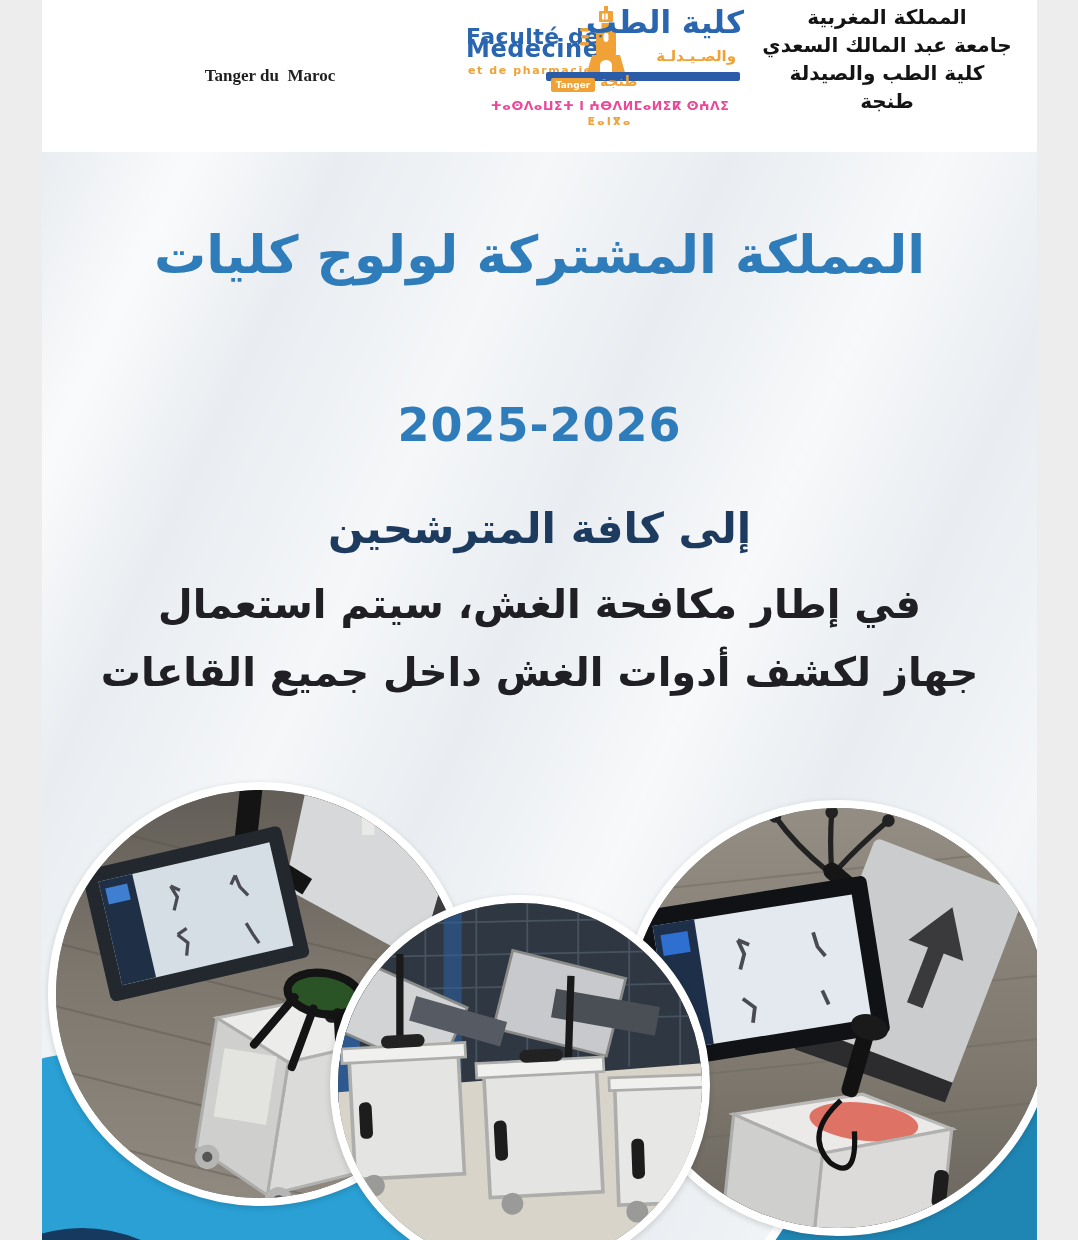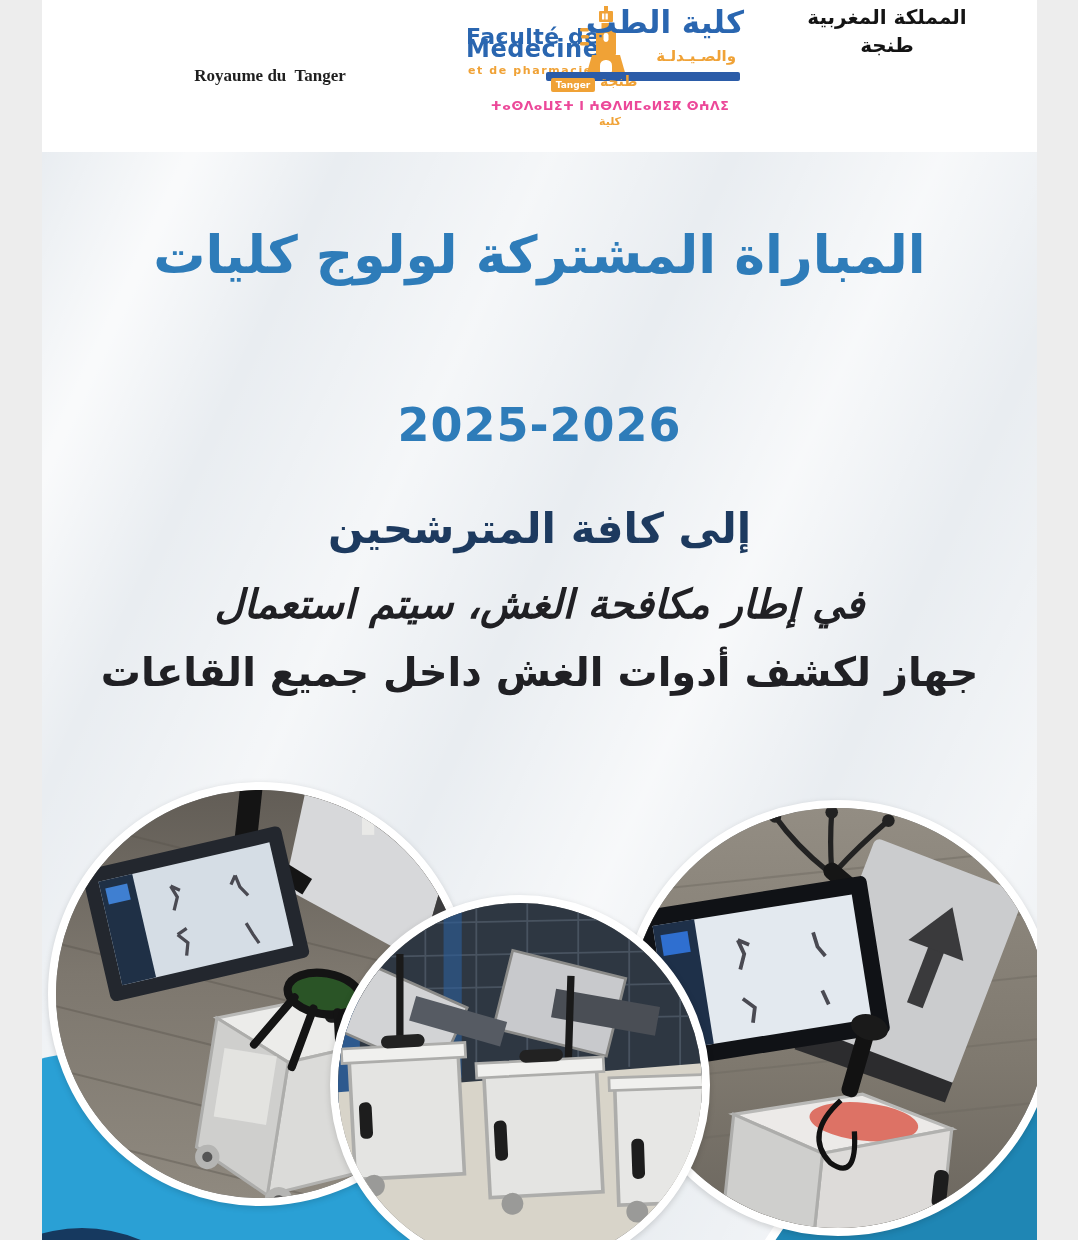--- a/index.html
+++ b/index.html
@@ -50,21 +50,21 @@
         rgba(255,255,255,0) 46%, rgba(255,255,255,.65) 60%,
         rgba(255,255,255,0) 72%, rgba(255,255,255,.5) 86%,
         rgba(255,255,255,0) 100%),
       #e9edf1;
   }
   .txt{position:absolute;left:0;width:995px;text-align:center;direction:rtl;line-height:1.3;}
   .title-l1{top:222px;font-size:52px;font-weight:700;color:#2e7cb9;}
   .title-l2{top:314px;font-size:52px;font-weight:700;color:#2e7cb9;}
   .years{top:396px;font-size:46px;font-weight:700;color:#2e7cb9;direction:ltr;letter-spacing:1px;}
   .subtitle{top:502px;font-size:42px;font-weight:700;color:#1d3a5f;}
-  .body-l1{top:578px;font-size:40px;font-weight:700;color:#202024;font-style:italic;}
+  .body-l1{top:578px;font-size:40px;font-weight:700;color:#202024;}
   .body-l2{top:646px;font-size:40px;font-weight:700;color:#202024;}
   
   .wave{position:absolute;border-radius:50%;}
   .wave-cyan{left:-340px;top:1048px;width:870px;height:870px;background:#2aa0d5;}
   .wave-steel{left:660px;top:1042px;width:820px;height:820px;background:#1f86b4;border:9px solid #ffffff;}
   .wave-navy{left:-110px;top:1228px;width:300px;height:300px;background:#16395f;}
   
   .photo{
     position:absolute;border-radius:50%;border:8px solid #ffffff;overflow:hidden;
     background:#777;box-shadow:0 2px 6px rgba(0,0,0,.15);
@@ -76,21 +76,21 @@
 </style>
 </head>
 <body>
 
 <div class="page">
   <div class="content">
 
     <div class="header">
 
       <div class="header-left">
-        <div>Royaume du  Tanger</div>
+        <div>Tanger du  Maroc</div>
         <div>Université Abdelmalek Essaâdi</div>
         <div>Faculté de Médecine et de Pharmacie</div>
         <div>Tanger</div>
       </div>
 
       <div class="logo">
         <div class="logo-fr1">Faculté de</div>
         <div class="logo-fr2">Médecine</div>
         <div class="logo-fr3">et de pharmacie</div>
 
@@ -112,32 +112,34 @@
             <rect x="20" y="54" width="12" height="16" rx="5.5"></rect>
           </g>
         </svg>
 
         <div class="logo-ar1">كلية الطب</div>
         <div class="logo-ar2">والصـيـدلـة</div>
         <div class="logo-banner"></div>
         <div class="logo-chip">Tanger</div>
         <div class="logo-banner-ar">طنجة</div>
         <div class="logo-tif1">ⵜⴰⵙⴷⴰⵡⵉⵜ ⵏ ⵄⴱⴷⵍⵎⴰⵍⵉⴽ ⵙⵄⴷⵉ</div>
-        <div class="logo-tif2">كلية</div>
+        <div class="logo-tif2">ⵟⴰⵏⴳⴰ</div>
       </div>
 
       <div class="header-right">
         <div>المملكة المغربية</div>
+        <div>جامعة عبد المالك السعدي</div>
+        <div>كلية الطب والصيدلة</div>
         <div>طنجة</div>
       </div>
     </div>
 
     <div class="body-area"></div>
 
-    <div class="txt title-l1">المباراة المشتركة لولوج كليات</div>
+    <div class="txt title-l1">المملكة المشتركة لولوج كليات</div>
     <div class="txt years">2025-2026</div>
     <div class="txt subtitle">إلى كافة المترشحين</div>
     <div class="txt body-l1">في إطار مكافحة الغش، سيتم استعمال</div>
     <div class="txt body-l2">جهاز لكشف أدوات الغش داخل جميع القاعات</div>
 
     <div class="wave wave-cyan"></div>
     <div class="wave wave-steel"></div>
     <div class="wave wave-navy"></div>
 
     <div class="photo photo-left">

